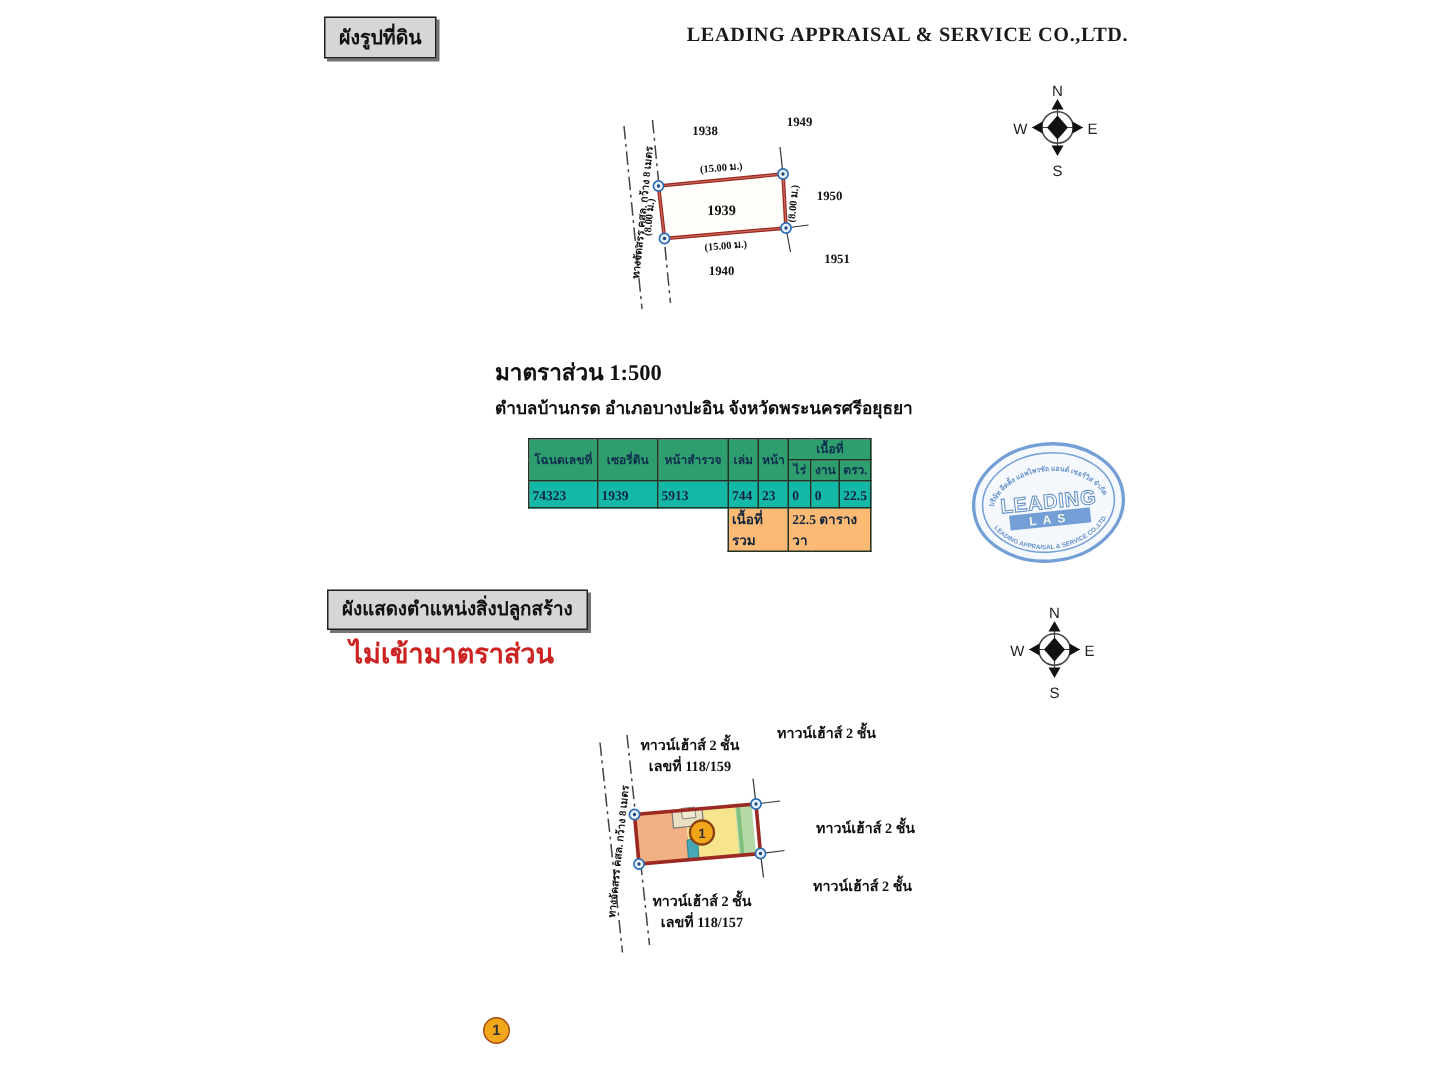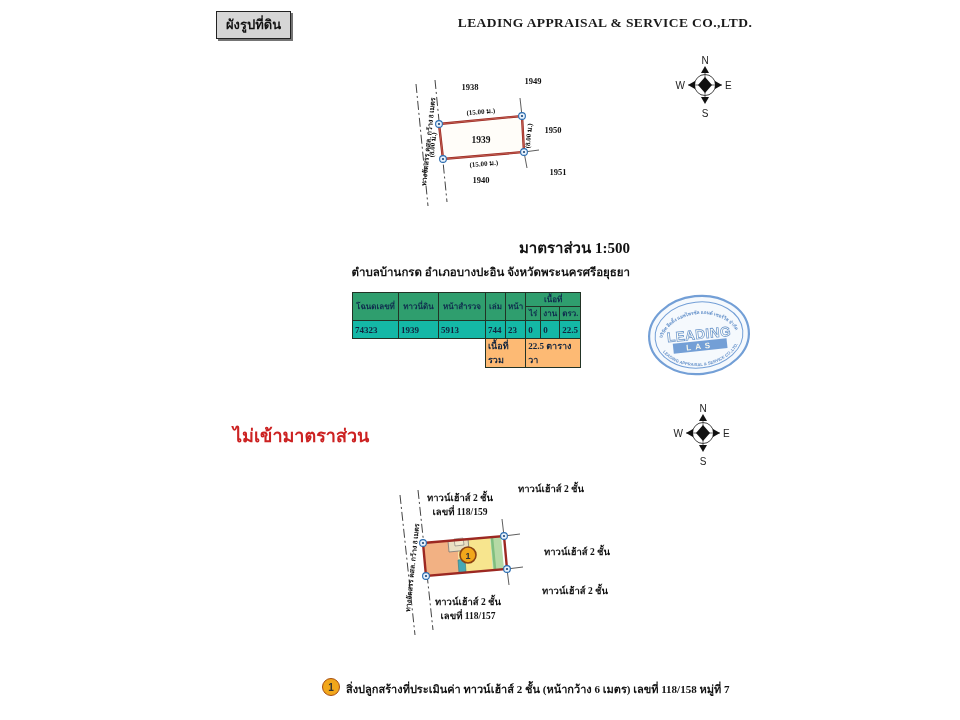--- a/index.html
+++ b/index.html
@@ -4,21 +4,21 @@
 <style>
   html,body{margin:0;padding:0;background:#fff;}
   #page{position:relative;width:960px;height:720px;background:#ffffff;overflow:hidden;
         font-family:"Liberation Serif","DejaVu Serif",serif;color:#111;}
   .abs{position:absolute;}
   .tag-box{position:absolute;background:#d6d6d6;border:1px solid #222;
            box-shadow:2px 2px 0 rgba(70,70,70,.75);padding:2px 9px 3px;
            font-weight:bold;font-size:13px;color:#111;white-space:nowrap;}
   .company-title{position:absolute;left:455px;top:15px;width:300px;text-align:center;
            font-weight:bold;font-size:13.5px;letter-spacing:.4px;color:#1a1a1a;}
-  .scale-block{position:absolute;left:330px;top:236px;width:300px;text-align:right;font-weight:bold;color:#111;}
+  .scale-block{position:absolute;left:330px;top:236px;width:300px;text-align:left;font-weight:bold;color:#111;}
   .scale-block .l1{font-size:15px;margin-bottom:3px;}
   .scale-block .l2{font-size:11.5px;margin-bottom:2px;}
   .scale-block .l3{font-size:11.5px;}
   table.deed{position:absolute;left:352px;top:292px;border-collapse:collapse;
            font-family:"Liberation Serif","DejaVu Serif",serif;}
   table.deed th,table.deed td{border:1.5px solid #223326;padding:0 2px;}
   table.deed th{background:#2f9e6e;color:#0f2d4e;font-size:8px;font-weight:bold;}
   table.deed td.val{background:#14b8a6;color:#12243e;font-size:9px;font-weight:bold;height:17px;}
   table.deed td.total{background:#fdba74;color:#12243e;font-size:9px;font-weight:bold;height:19px;}
   table.deed td.ghost{border:none;background:transparent;}
@@ -110,21 +110,21 @@
         <col style="width:47px">
         <col style="width:20px">
       <col style="width:19px">
         <col style="width:15px">
         <col style="width:19px">
         <col style="width:21px">
     </colgroup>
     <tbody>
         <tr>
       <th rowspan="2">โฉนดเลขที่</th>
-      <th rowspan="2">ทาวนี่ดิน</th>
+      <th rowspan="2">เซอรี่ดิน</th>
       <th rowspan="2">หน้าสำรวจ</th>
       <th rowspan="2">เล่ม</th>
       <th rowspan="2">หน้า</th>
       <th colspan="3">เนื้อที่</th>
     </tr>
     <tr>
       <th>ไร่</th>
       <th>งาน</th>
       <th>ตรว.</th>
     </tr>
@@ -157,20 +157,23 @@
       <textPath href="#arcTop" startOffset="50%" text-anchor="middle">บริษัท ลีดดิ้ง แอพไพรซัล แอนด์ เซอร์วิส จำกัด</textPath>
     </text>
     <text class="sans" x="53" y="47" text-anchor="middle" font-size="13.5" font-weight="bold" fill="#fdfdf5" stroke="#4a7fc1" stroke-width="0.7" letter-spacing="0.5">LEADING</text>
     <rect x="26" y="49" width="54" height="10" fill="#5b8fd0"></rect>
     <text class="sans" x="53" y="57" text-anchor="middle" font-size="8" font-weight="bold" fill="#f5f5e8" letter-spacing="4">LAS</text>
     <text class="sans" font-size="4.2" fill="#4a7fc1" font-weight="bold">
       <textPath href="#arcBot" startOffset="50%" text-anchor="middle">LEADING APPRAISAL &amp; SERVICE CO.,LTD.</textPath>
     </text>
   </svg>
 
+  <div class="tag-box" style="left:218px;top:393px;font-size:12.5px;">
+    <span>ผังแสดงตำแหน่งสิ่งปลูกสร้าง</span>
+  </div>
 
   <div class="red-note">ไม่เข้ามาตราส่วน</div>
 
   <svg class="abs" style="left:668px;top:402px;" width="70" height="64" viewBox="0 0 70 64">
     <line x1="18" y1="31" x2="52" y2="31" stroke="#444" stroke-width="0.8"></line>
     <line x1="35" y1="14" x2="35" y2="48" stroke="#444" stroke-width="0.8"></line>
     <circle cx="35" cy="31" r="10.5" fill="none" stroke="#444" stroke-width="1"></circle>
     <polygon points="35,23 42,31 35,39 28,31" fill="#111"></polygon>
     <polygon points="31,19 39,19 35,12" fill="#111"></polygon>
     <polygon points="31,43 39,43 35,50" fill="#111"></polygon>
@@ -226,15 +229,14 @@
     <div>เลขที่ 118/159</div>
   </div>
   <div class="th-label" style="left:544px;top:544px;">ทาวน์เฮ้าส์ 2 ชั้น</div>
   <div class="th-label" style="left:542px;top:583px;">ทาวน์เฮ้าส์ 2 ชั้น</div>
   <div class="th-label-block" style="left:432px;top:595px;width:72px;">
     <div>ทาวน์เฮ้าส์ 2 ชั้น</div>
     <div>เลขที่ 118/157</div>
   </div>
 
   <div class="footnote-circle">1</div>
-  <div class="footnote-text">สิ่งปลูกสร้างที่ประเมินค่า ทาวน์เฮ้าส์ 2 ชั้น (หน้ากว้าง 6 เมตร) เลขที่ 118/158 หมู่ที่ 7</div>
 
 </div>
 
 </body></html>

